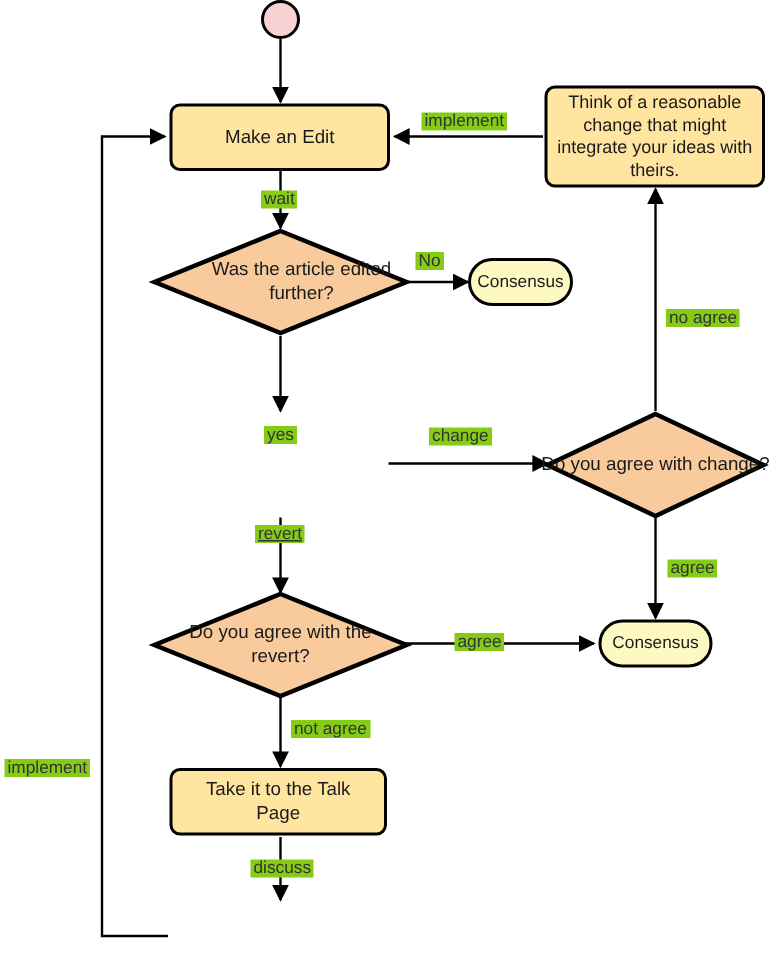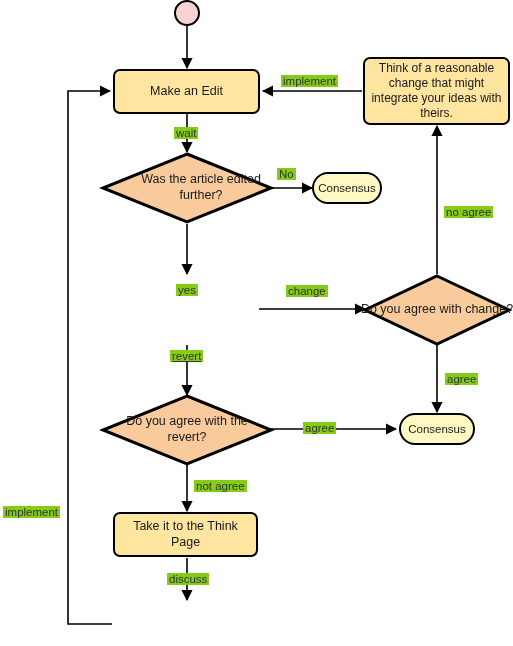--- a/index.html
+++ b/index.html
@@ -107,21 +107,21 @@
       <polygon points="86,2 170,36 86,70 2,36" fill="#f9cb9c" stroke="#000000" stroke-width="3"></polygon>
     </svg>
     <div class="diamond-label wrap" style="width:158px;left:7px;">Do you agree with the revert?</div>
   </div>
 
   <div class="node term" style="left:399px;top:413px;width:76px;height:32px;">
     <span style="font-size:11.5px;">Consensus</span>
   </div>
 
   <div class="node proc" style="left:113px;top:512px;width:145px;height:45px;">
-    <span>Take it to the Think Page</span>
+    <span>Take it to the Talk Page</span>
   </div>
 
 
   <div class="edgelabel" style="left:281px;top:75px;">implement</div>
 
   <div class="edgelabel" style="left:174px;top:127px;">wait</div>
 
   <div class="edgelabel" style="left:277px;top:168px;">No</div>
 
   <div class="edgelabel" style="left:176px;top:240px;margin-top:44px;">yes</div>

